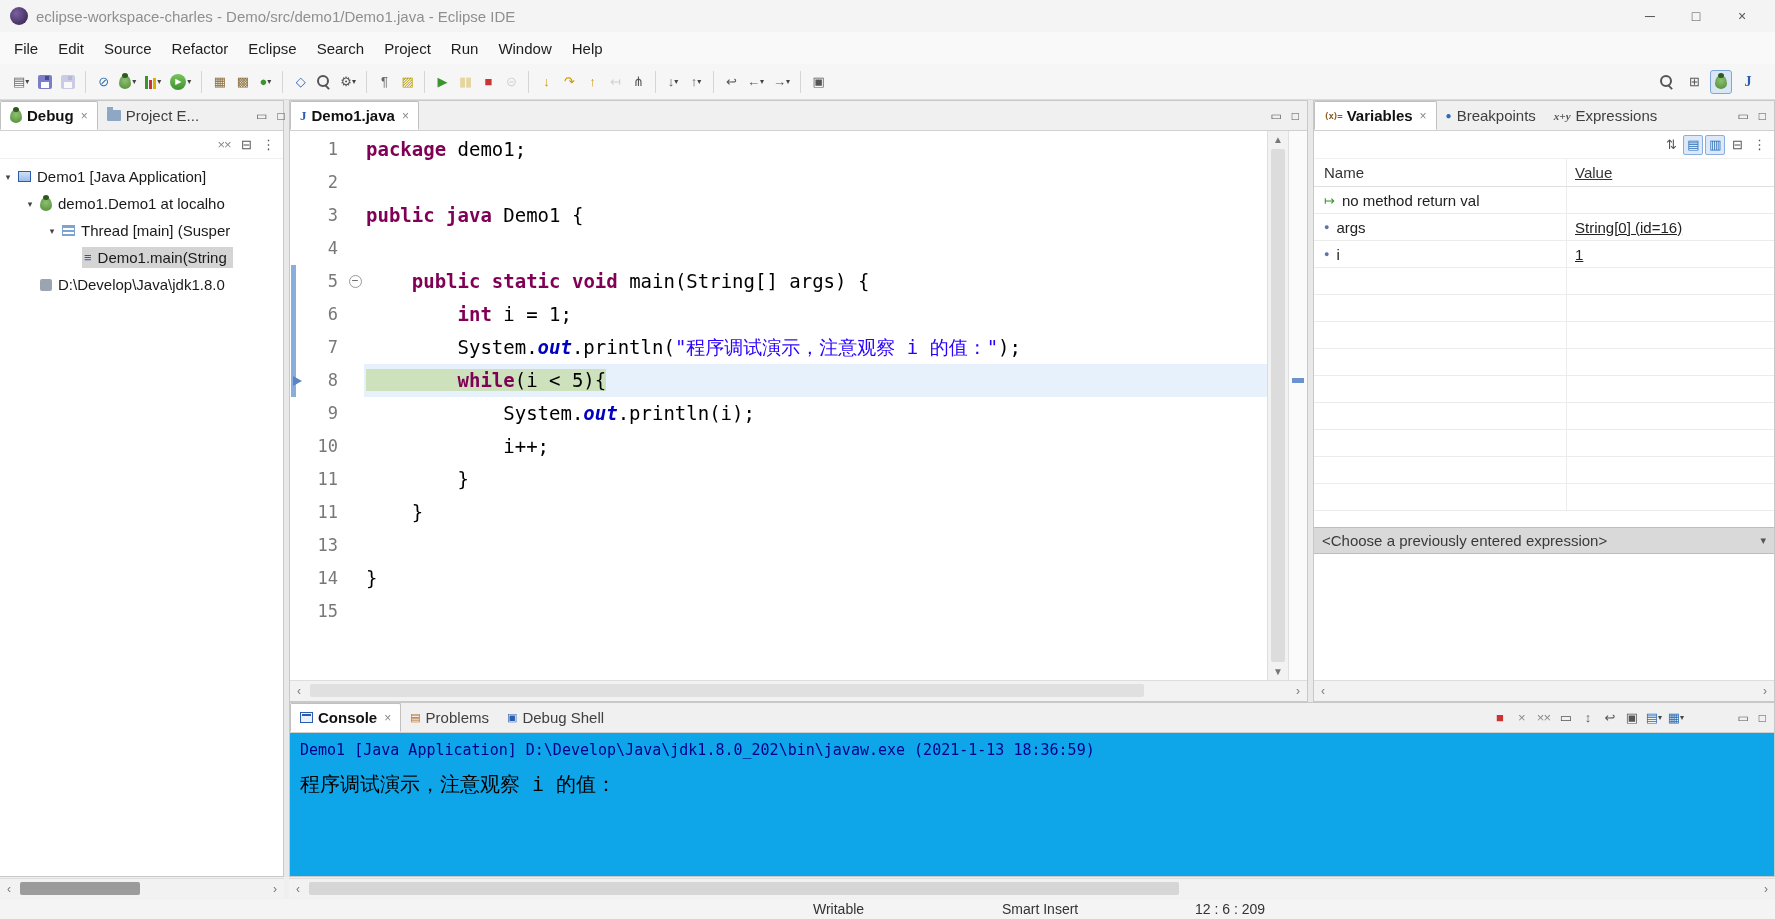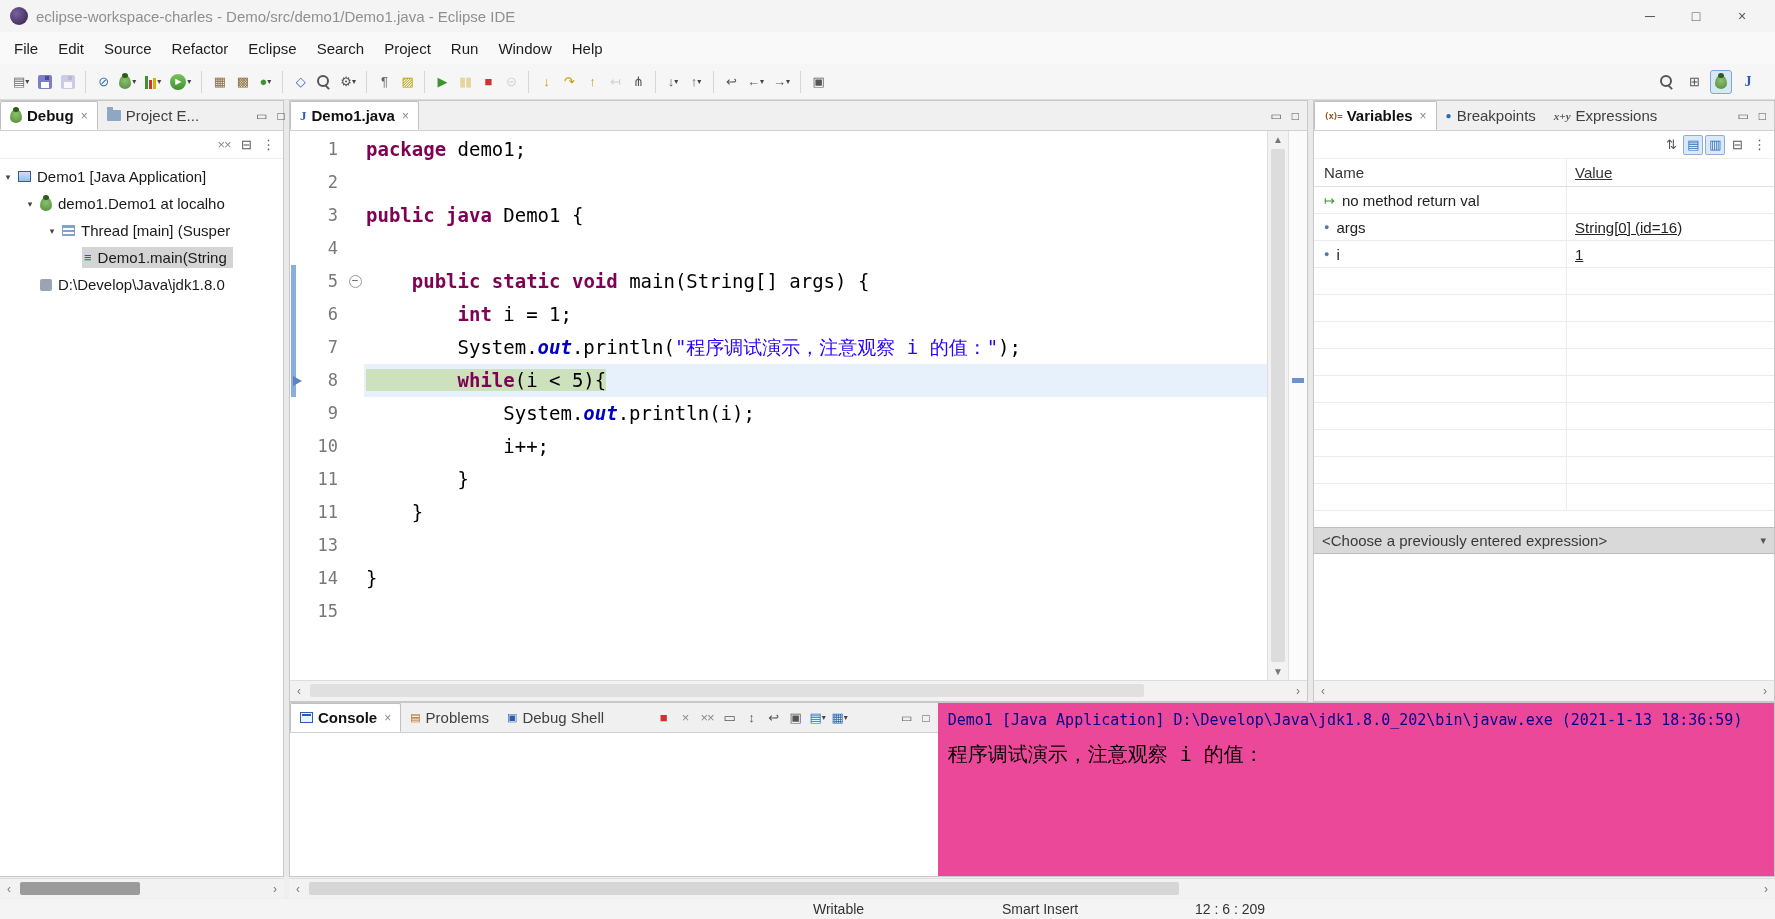--- a/index.html
+++ b/index.html
@@ -68,21 +68,21 @@
   .ti-frame { color:#2a5db0; font-size:13px; font-weight:bold; }
   .ti-process { width:12px; height:12px; background:#9aa5b1; border-radius:2px; display:inline-block; }
   .vi-return { color:#3d9330; font-size:13px; }
   .vi-var { color:#5b74a8; font-size:9px; }
 
   
   .panel { position:absolute; background:#fff; border:1px solid #c8c8c8; }
   .debug-panel   { left:0;      top:100px; width:284px;  height:777px; border-left:none; display:flex; flex-direction:column; }
   .editor-panel  { left:289px;  top:100px; width:1019px; height:602px; display:flex; flex-direction:column; }
   .right-panel   { left:1313px; top:100px; width:462px;  height:602px; display:flex; flex-direction:column; }
-  .console-panel { left:289px;  top:702px; width:1486px; height:175px; display:flex; flex-direction:row; }
+  .console-panel { left:289px;  top:702px; width:1486px; height:175px; display:flex; flex-direction:column; }
 
   .view-tabs { flex:0 0 30px; height:30px; background:#f0f0f0; border-bottom:1px solid #d0d0d0;
                display:flex; align-items:stretch;gap:40px; }
   .tabs-host { display:flex; align-items:stretch; }
   .view-tab { display:flex; align-items:center; gap:5px; padding:0 9px; font-size:15px; color:#404040; white-space:nowrap; }
   .view-tab.active { background:#fff; border:1px solid #c0c0c0; border-bottom-color:#fff; font-weight:bold; color:#111;
                      border-radius:2px 2px 0 0; }
   .tab-close { font-size:12px; color:#888; margin-left:2px; font-weight:normal; }
   .ml-auto { margin-left:auto; }
   .tab-minmax { display:flex; align-items:center; gap:10px; padding:0 8px; color:#555; font-size:12px; }
@@ -145,21 +145,21 @@
               white-space:nowrap; overflow:hidden; }
   .col-value { flex:1; padding-left:8px; border-left:1px solid #ececec; height:100%;
                display:flex; align-items:center; white-space:nowrap; overflow:hidden;text-decoration:underline; }
   .expr-bar { flex:0 0 27px; background:#d9d9d9; border-top:1px solid #bdbdbd; border-bottom:1px solid #bdbdbd;
               display:flex; align-items:center; padding:0 8px; font-size:15px; color:#3a3a3a; }
   .expr-caret { margin-left:auto; color:#555; font-size:11px; }
   .detail-pane { flex:1; background:#fff; }
 
   
   .console-icons { display:flex; align-items:center; gap:2px; padding-right:4px; }
-  .console-content { flex:1; background:#ec4899; padding:8px 10px; overflow:hidden;
+  .console-content { flex:1; background:#0ea5e9; padding:8px 10px; overflow:hidden;
                      font-family:"DejaVu Sans Mono", monospace; }
   .console-line.header { color:var(--console_header); font-size:15px; margin-bottom:12px; }
   .console-line.output { color:#000; font-size:20px; }
 
   
   .bottom-strip { position:absolute; left:0; top:877px; width:1775px; height:22px; background:#efefef; }
   .debug-hscroll { position:absolute; left:0; top:878px; width:284px; height:20px; border-top:1px solid #ddd; }
   .debug-hscroll .hsb-thumb { left:2px; width:120px; background:#9b9b9b; }
   .console-hscroll { position:absolute; left:289px; top:878px; width:1486px; height:20px; border-top:1px solid #ddd; }
   .console-hscroll .hsb-thumb { left:2px; width:60%; background:#d6d6d6; }

